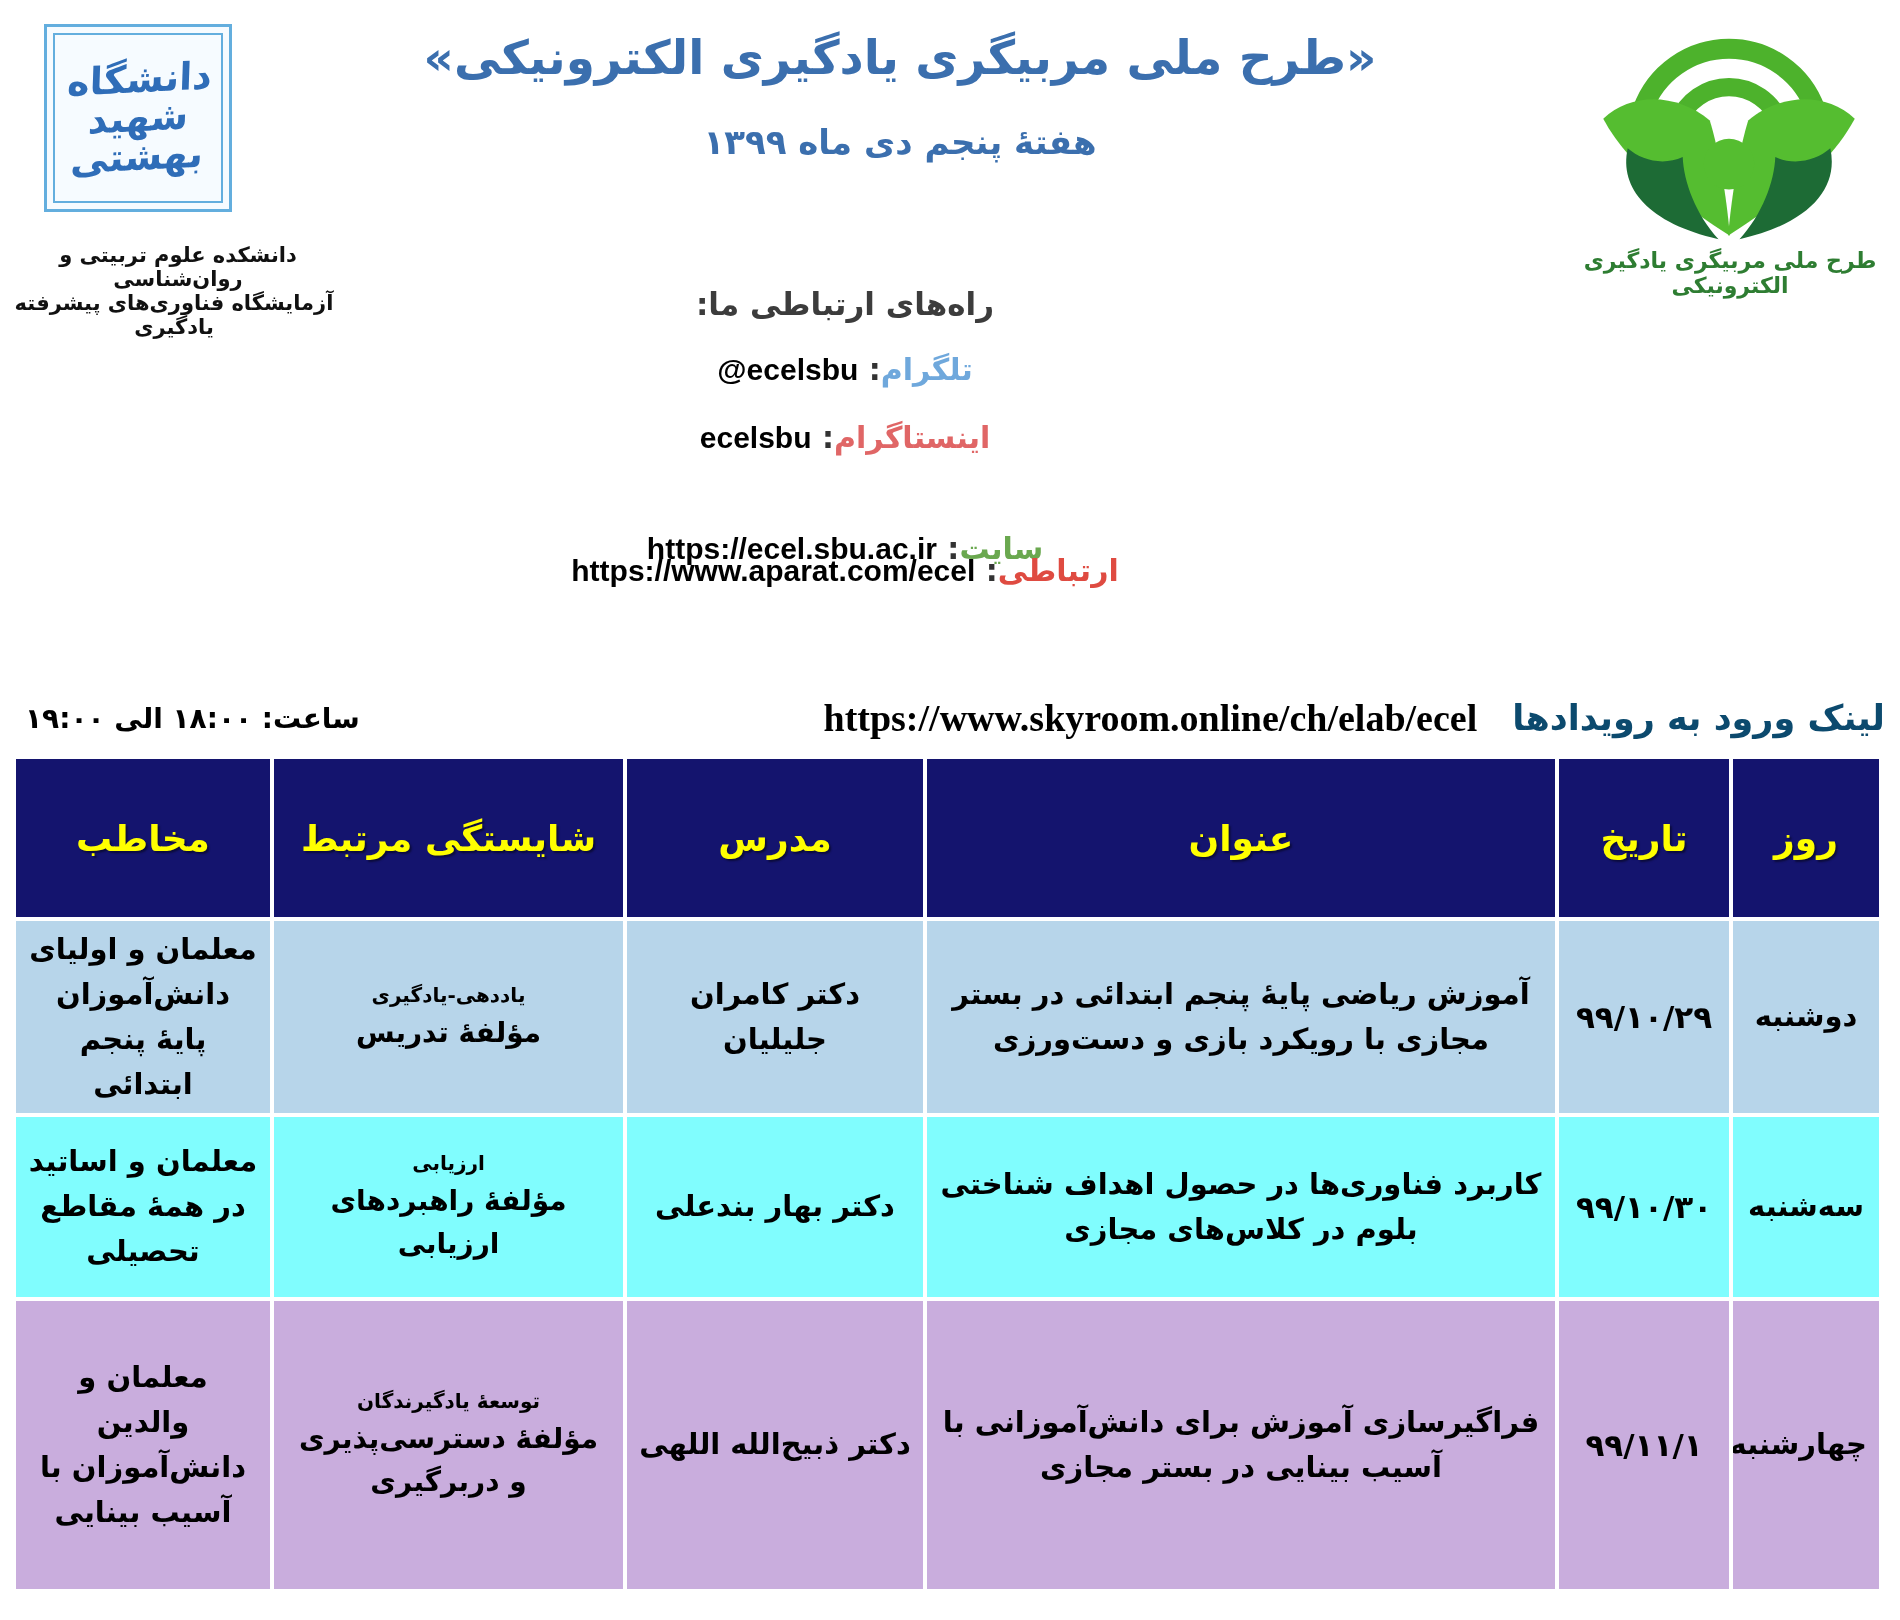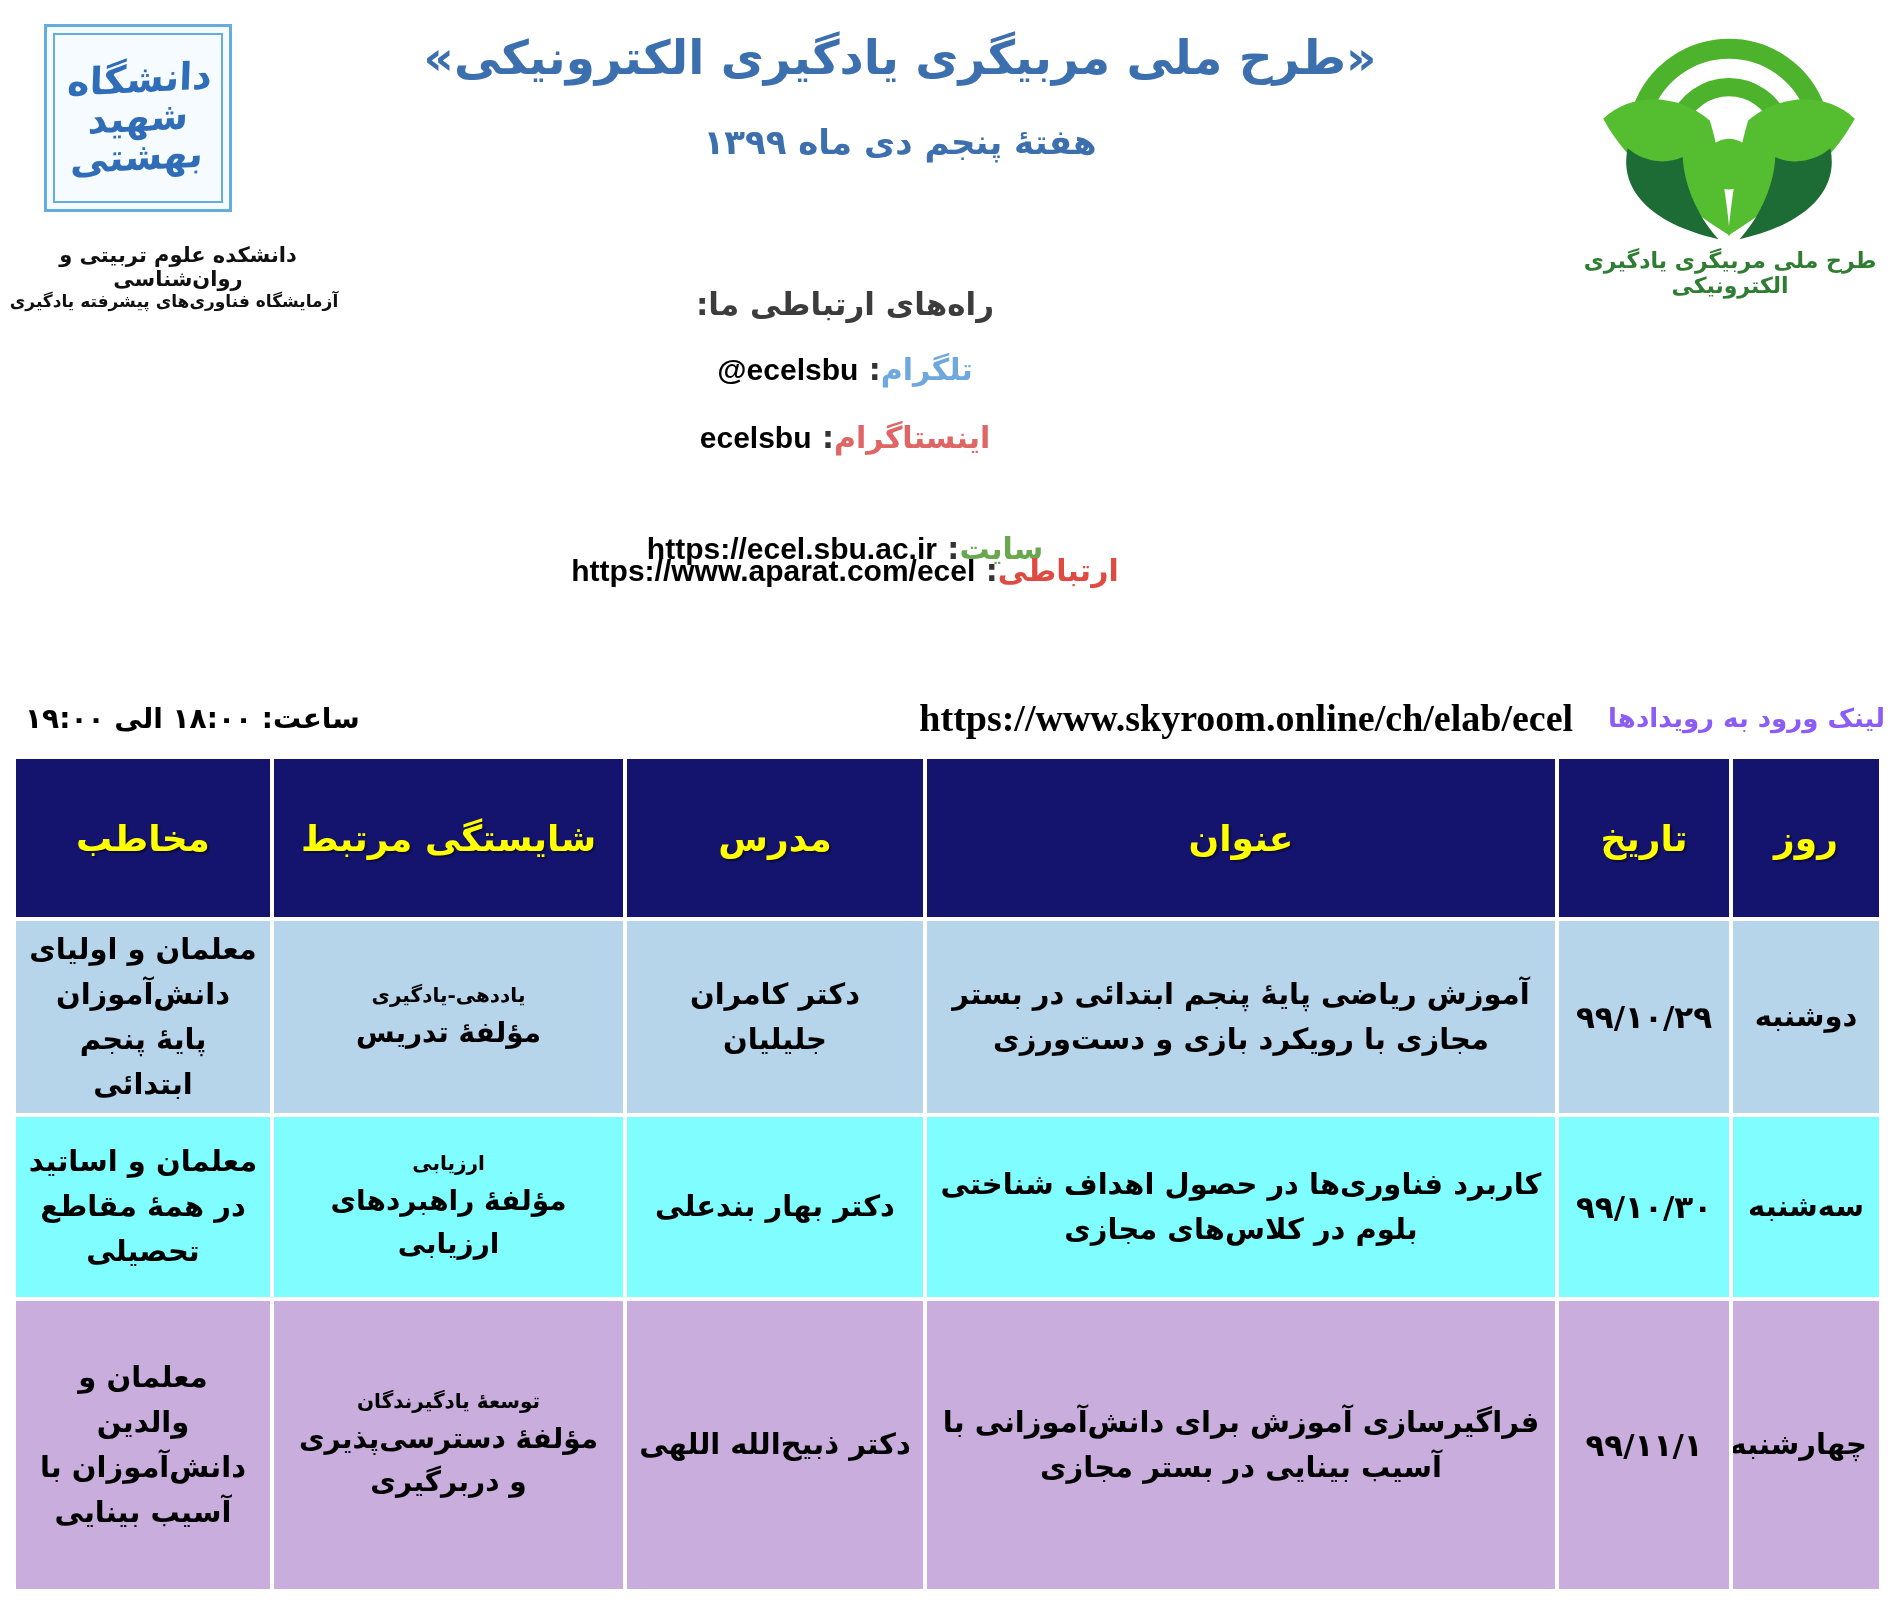--- a/index.html
+++ b/index.html
@@ -19,21 +19,21 @@
     width:170px; height:170px; border:2px solid #63aede;
     display:flex; align-items:center; justify-content:center; text-align:center;
   }
   .sbu-logo-text {
     font-weight:bold; font-size:38px; line-height:1.02;
     transform:skewX(-5deg) rotate(-3deg); white-space:pre-line;
   }
   .faculty-line1 { position:absolute; left:8px; top:243px; width:340px; text-align:center;
     font-size:21px; font-weight:bold; color:#111; }
   .faculty-line2 { position:absolute; left:0px;  top:291px; width:348px; text-align:center;
-    font-size:17px; font-weight:bold; color:#111; }
+    font-size:21px; font-weight:bold; color:#111; }
 
   
   .main-title { position:absolute; left:300px; top:30px; width:1200px; text-align:center;
     font-size:47px; font-weight:bold; }
   .subtitle  { position:absolute; left:300px; top:122px; width:1200px; text-align:center;
     font-size:34px; font-weight:bold; }
 
   
   .ecel-logo { position:absolute; left:1598px; top:14px; width:262px; height:232px; }
   .ecel-caption { position:absolute; left:1570px; top:248px; width:320px; text-align:center;
@@ -46,21 +46,21 @@
     font-size:30px; font-weight:bold; color:#111; }
   .contact-line .c-lbl { font-weight:bold; }
   .contact-line .c-sep { color:#333; }
   .contact-line .c-val { font-family:"Liberation Sans", sans-serif; font-weight:bold; color:#000;
     direction:ltr; unicode-bidi:embed; }
   .cl-0 { top:352px; } .cl-1 { top:420px; } .cl-2 { top:487px;margin-top:44px; } .cl-3 { top:553px; }
 
   
   .events-row { position:absolute; left:25px; right:15px; top:696px;
     display:flex; align-items:center; }
-  .events-label { font-size:26px; font-weight:bold; color:#8b5cf6; }
+  .events-label { font-size:35px; font-weight:bold; color:#0c4a6e; }
   .events-url { font-family:"Liberation Serif", serif; font-size:38px; font-weight:bold;
     color:#000; direction:ltr; unicode-bidi:embed; margin:0 35px 0 0; padding-left:10px; }
   .events-time { font-size:28px; font-weight:bold; color:#000; margin-right:auto; }
 
   
   .schedule { position:absolute; left:14px; top:757px; width:1867px;
     border-collapse:separate; border-spacing:0; table-layout:fixed; }
   .schedule th, .schedule td { border:2px solid #ffffff; vertical-align:middle;
     text-align:center; padding:6px 12px; overflow:hidden; }
   .schedule th { font-size:36px; font-weight:bold;

